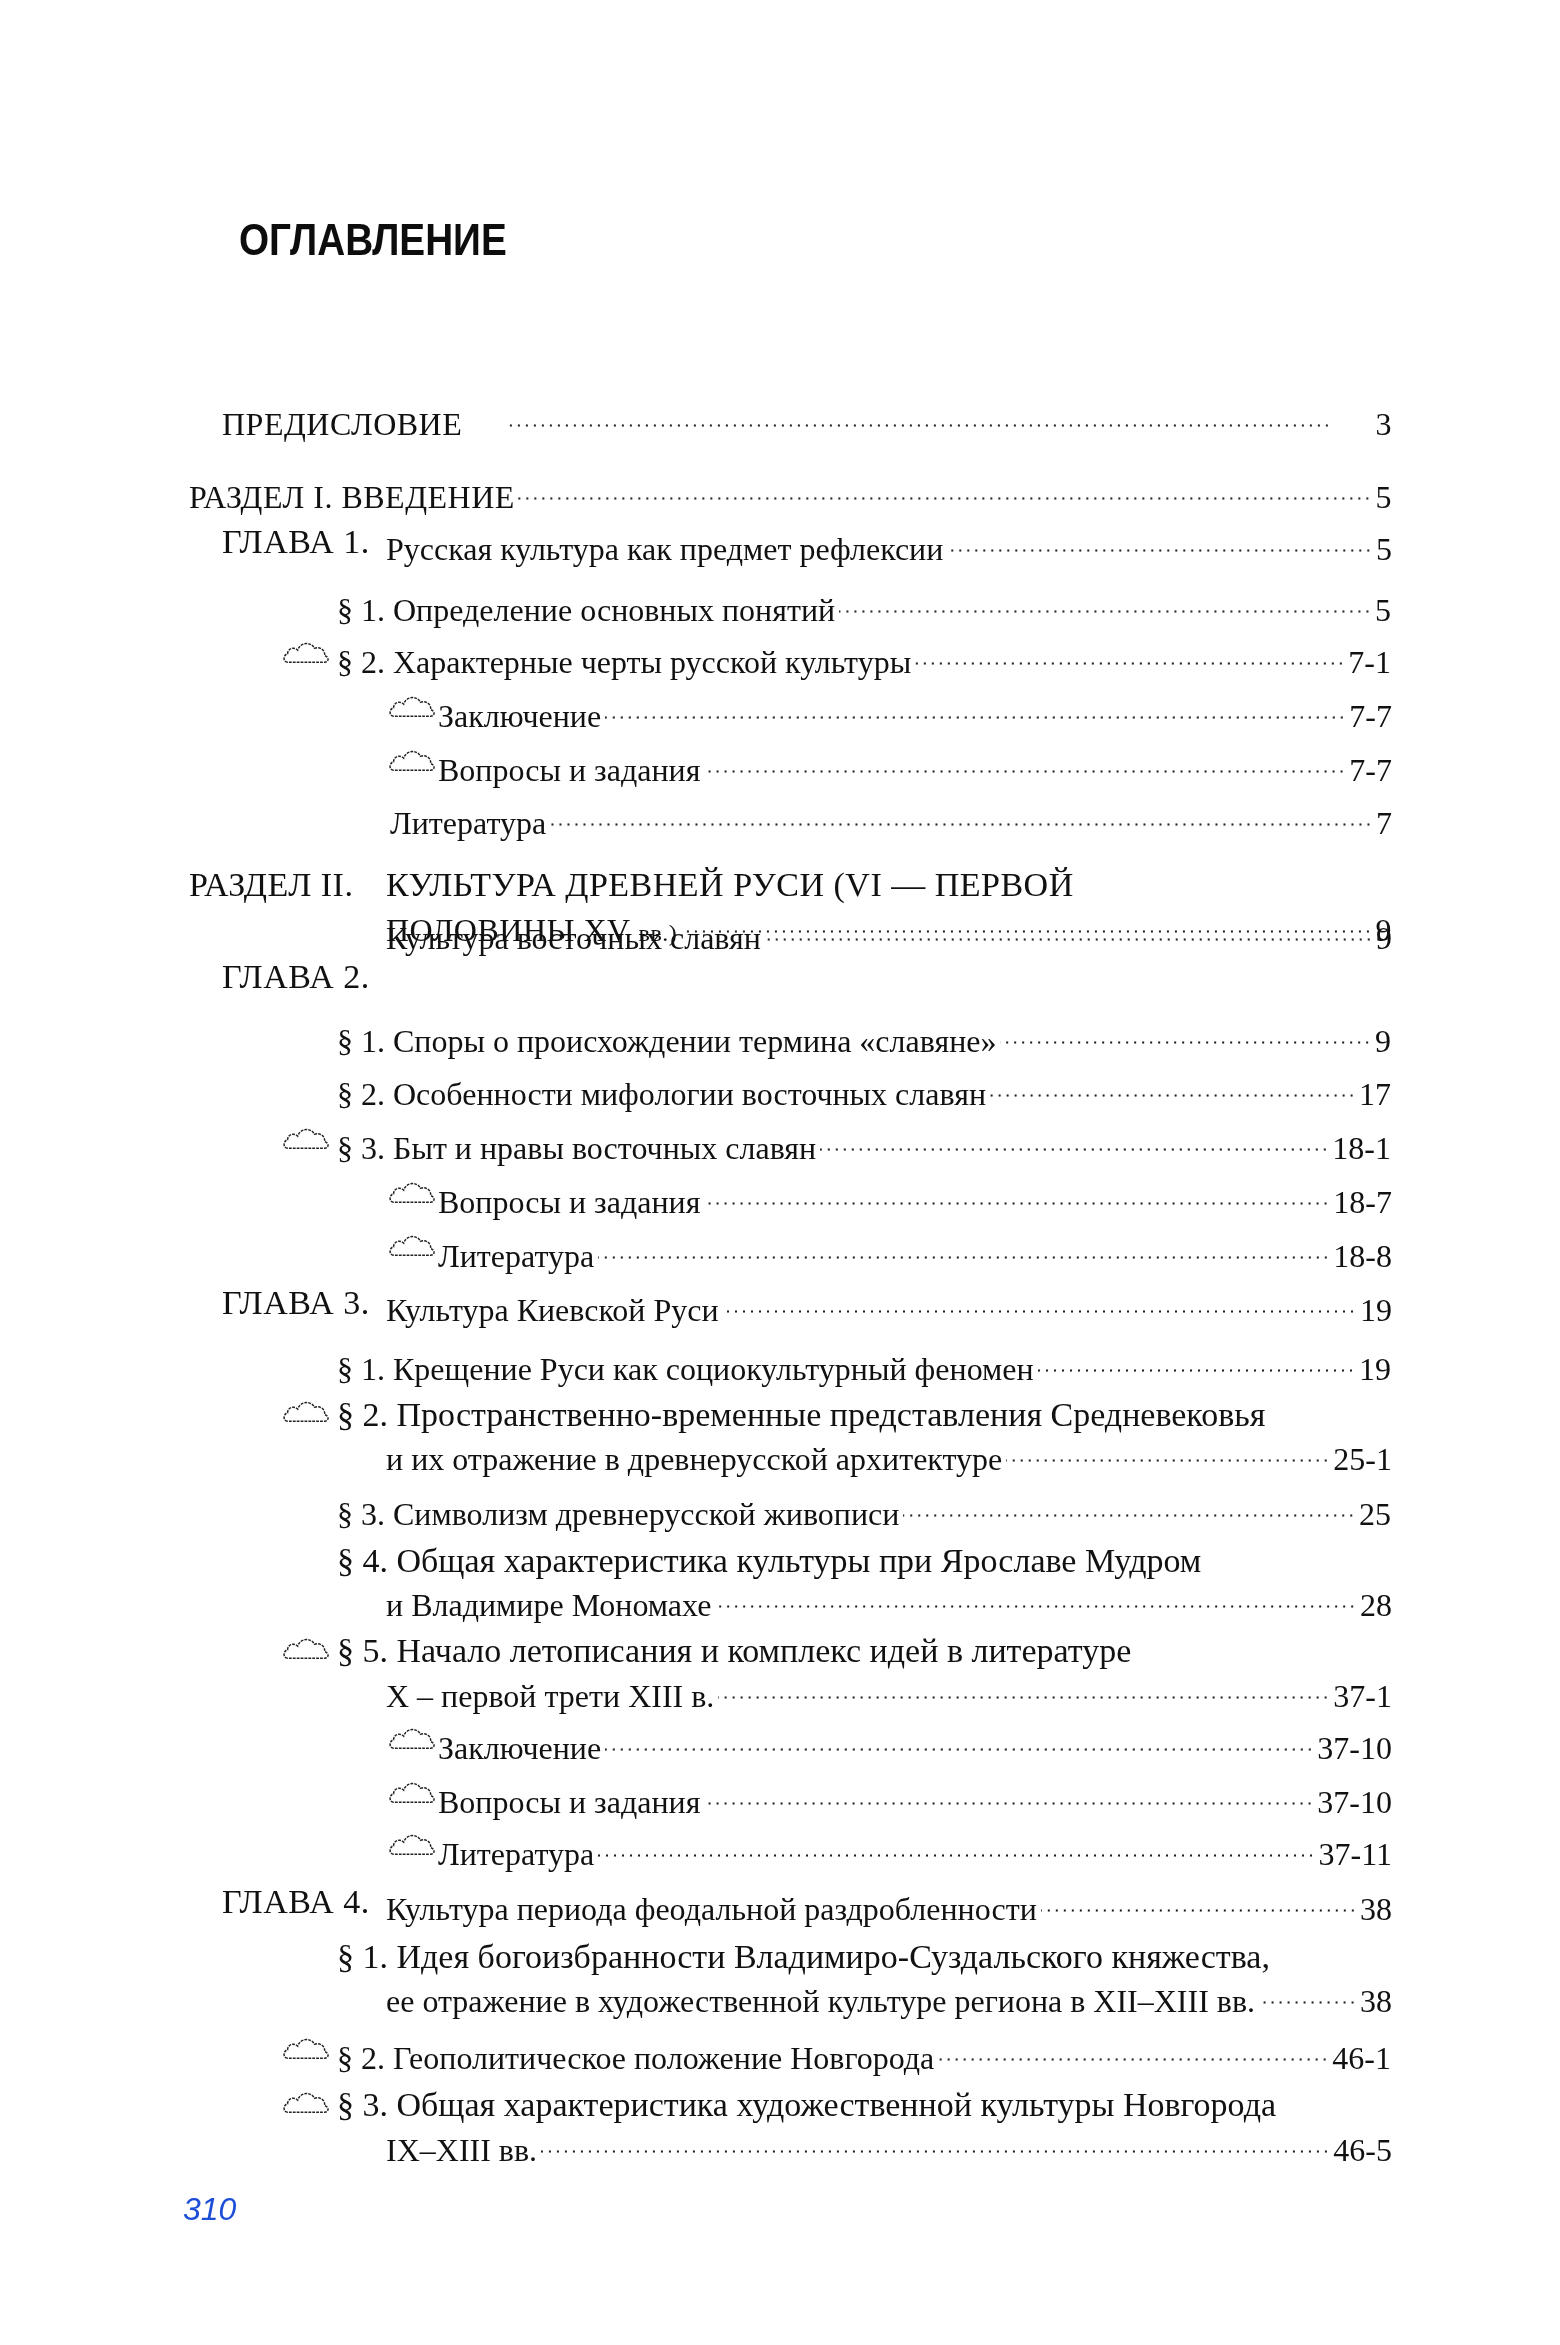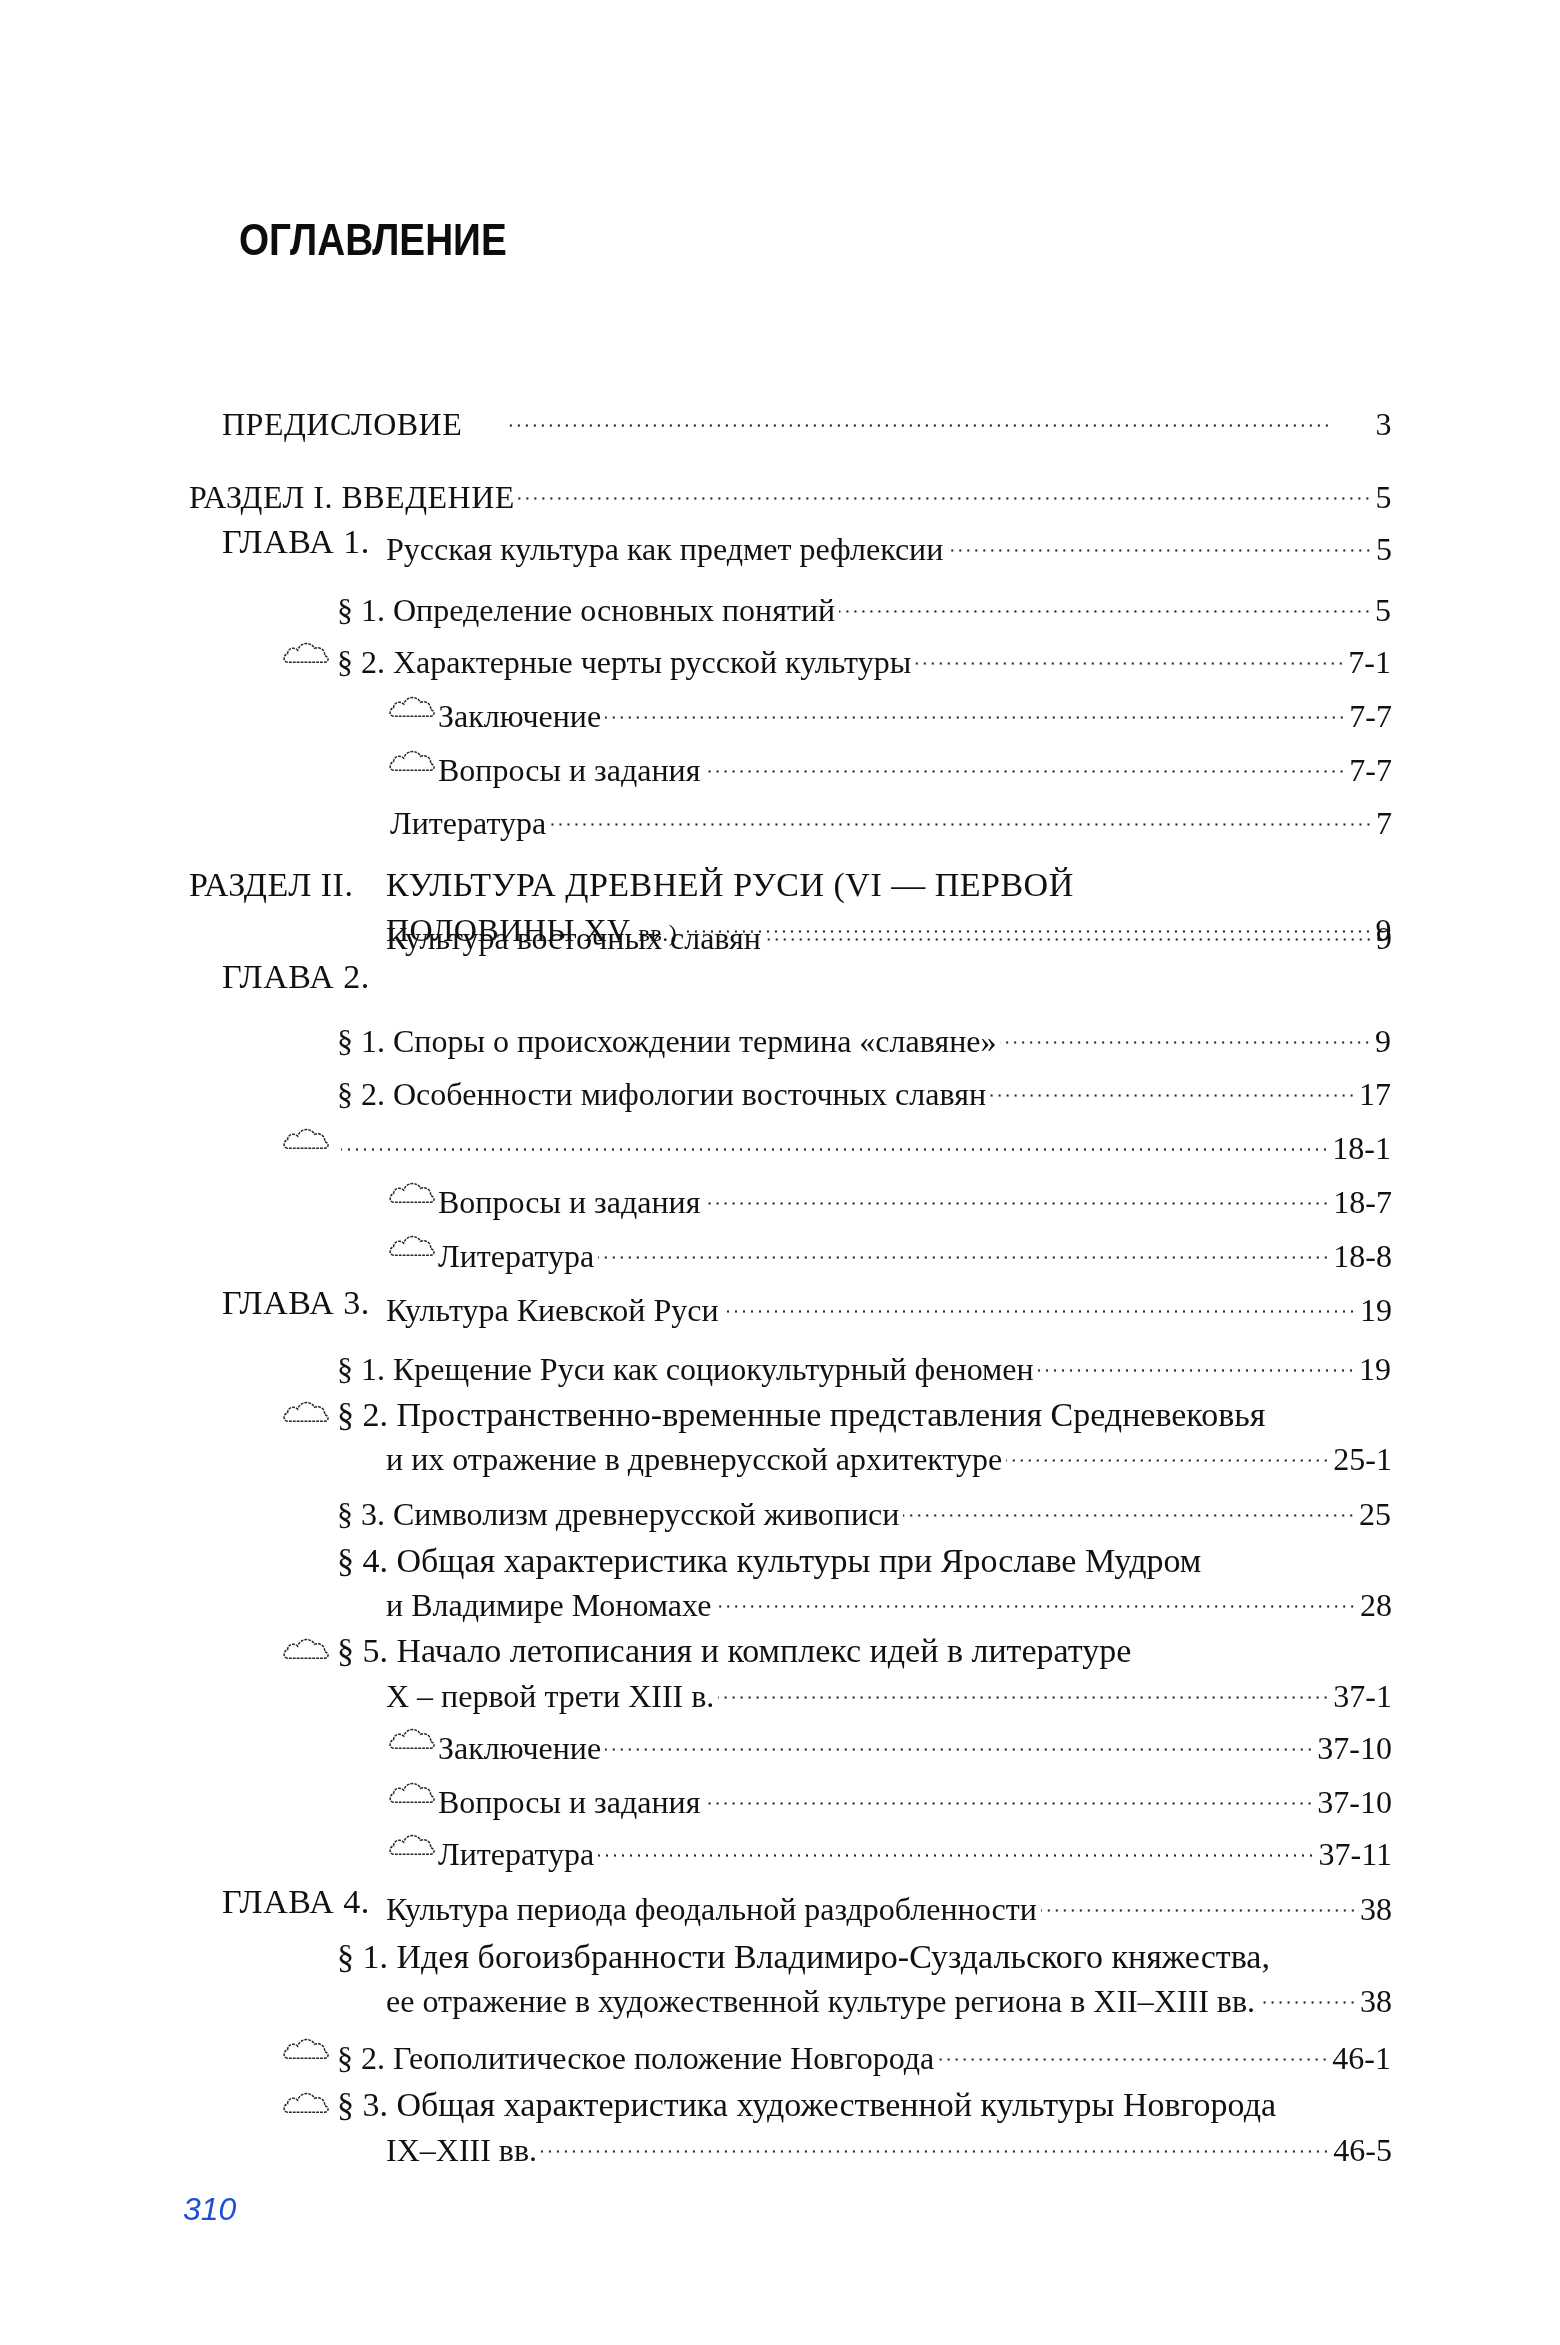--- a/index.html
+++ b/index.html
@@ -138,20 +138,21 @@
   <span class="lead"></span>
   <span class="pg">17</span>
 </div>
 
 <span class="cloud" style="left:282px;top:1124px;">
     <svg viewBox="0 0 54 30">
       <path d="M6 26 C1 26 1 18 6 17 C6 11 13 9 17 13 C19 5 31 3 35 11 C41 9 47 13 46 19 C51 20 51 26 46 26 Z" fill="none" stroke="#222" stroke-width="1.6" stroke-dasharray="3 1.2"></path>
     </svg>
   </span>
 <div class="row" style="left:337px;width:1054px;top:1122px;">
+  <span class="txt">§ 3. Быт и нравы восточных славян</span>
   <span class="lead"></span>
   <span class="pg">18-1</span>
 </div>
 
 <span class="cloud" style="left:388px;top:1178px;">
     <svg viewBox="0 0 54 30">
       <path d="M6 26 C1 26 1 18 6 17 C6 11 13 9 17 13 C19 5 31 3 35 11 C41 9 47 13 46 19 C51 20 51 26 46 26 Z" fill="none" stroke="#222" stroke-width="1.6" stroke-dasharray="3 1.2"></path>
     </svg>
   </span>
 <div class="row" style="left:438px;width:954px;top:1176px;">

